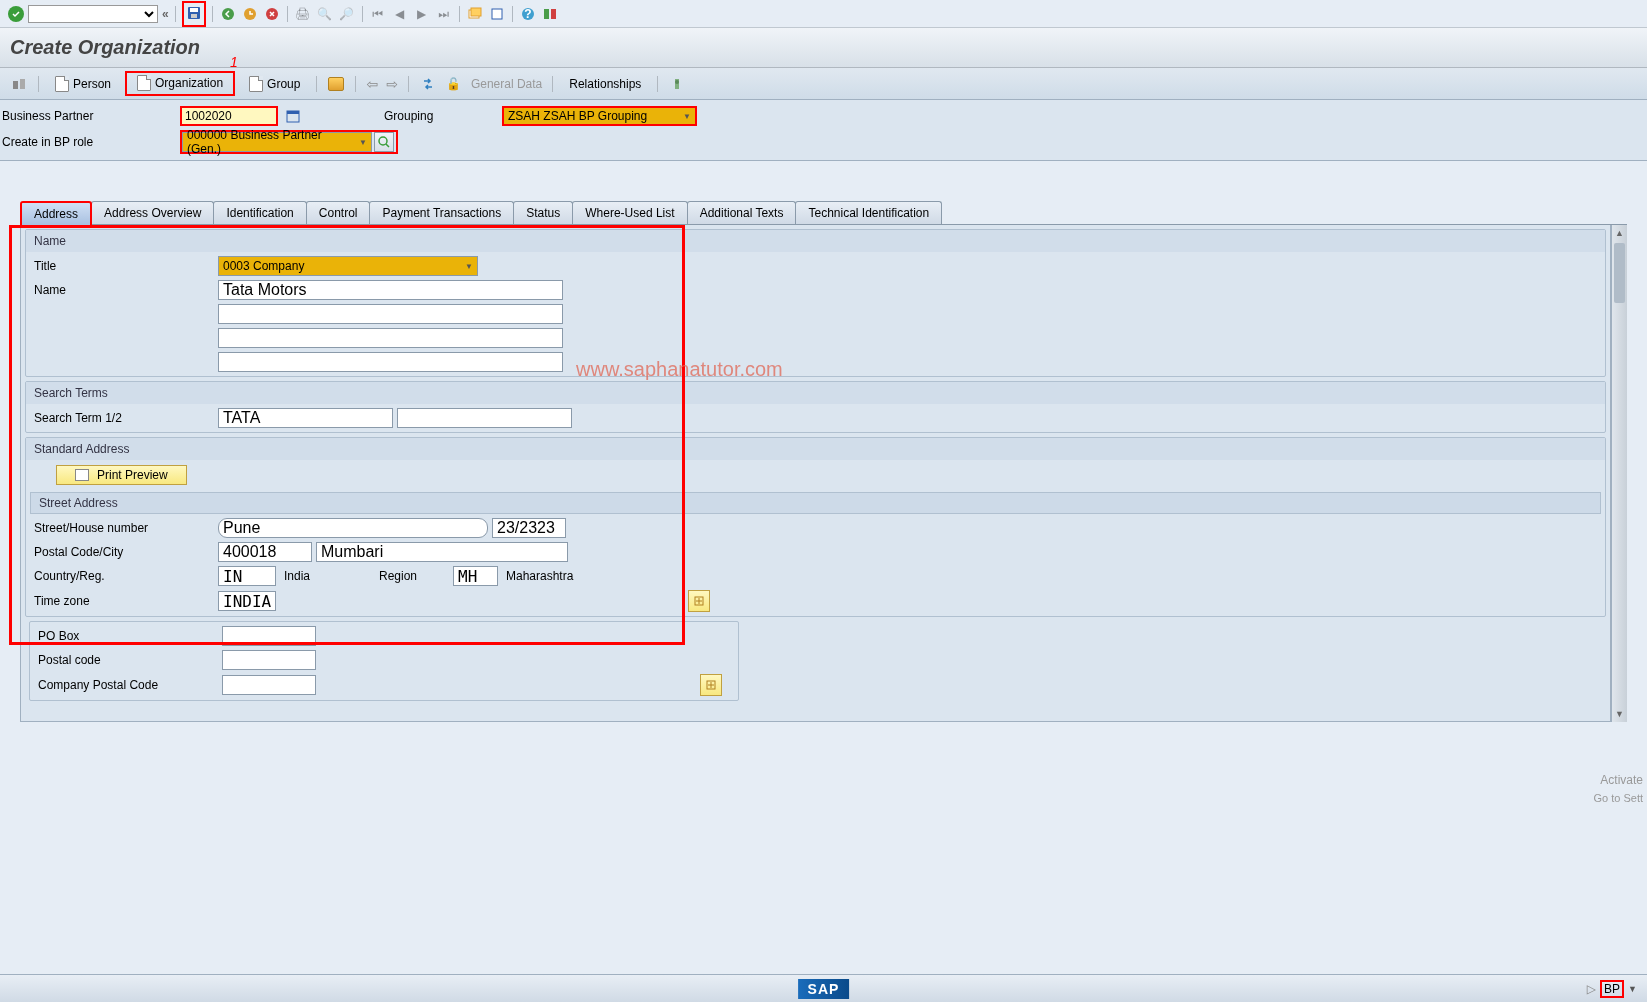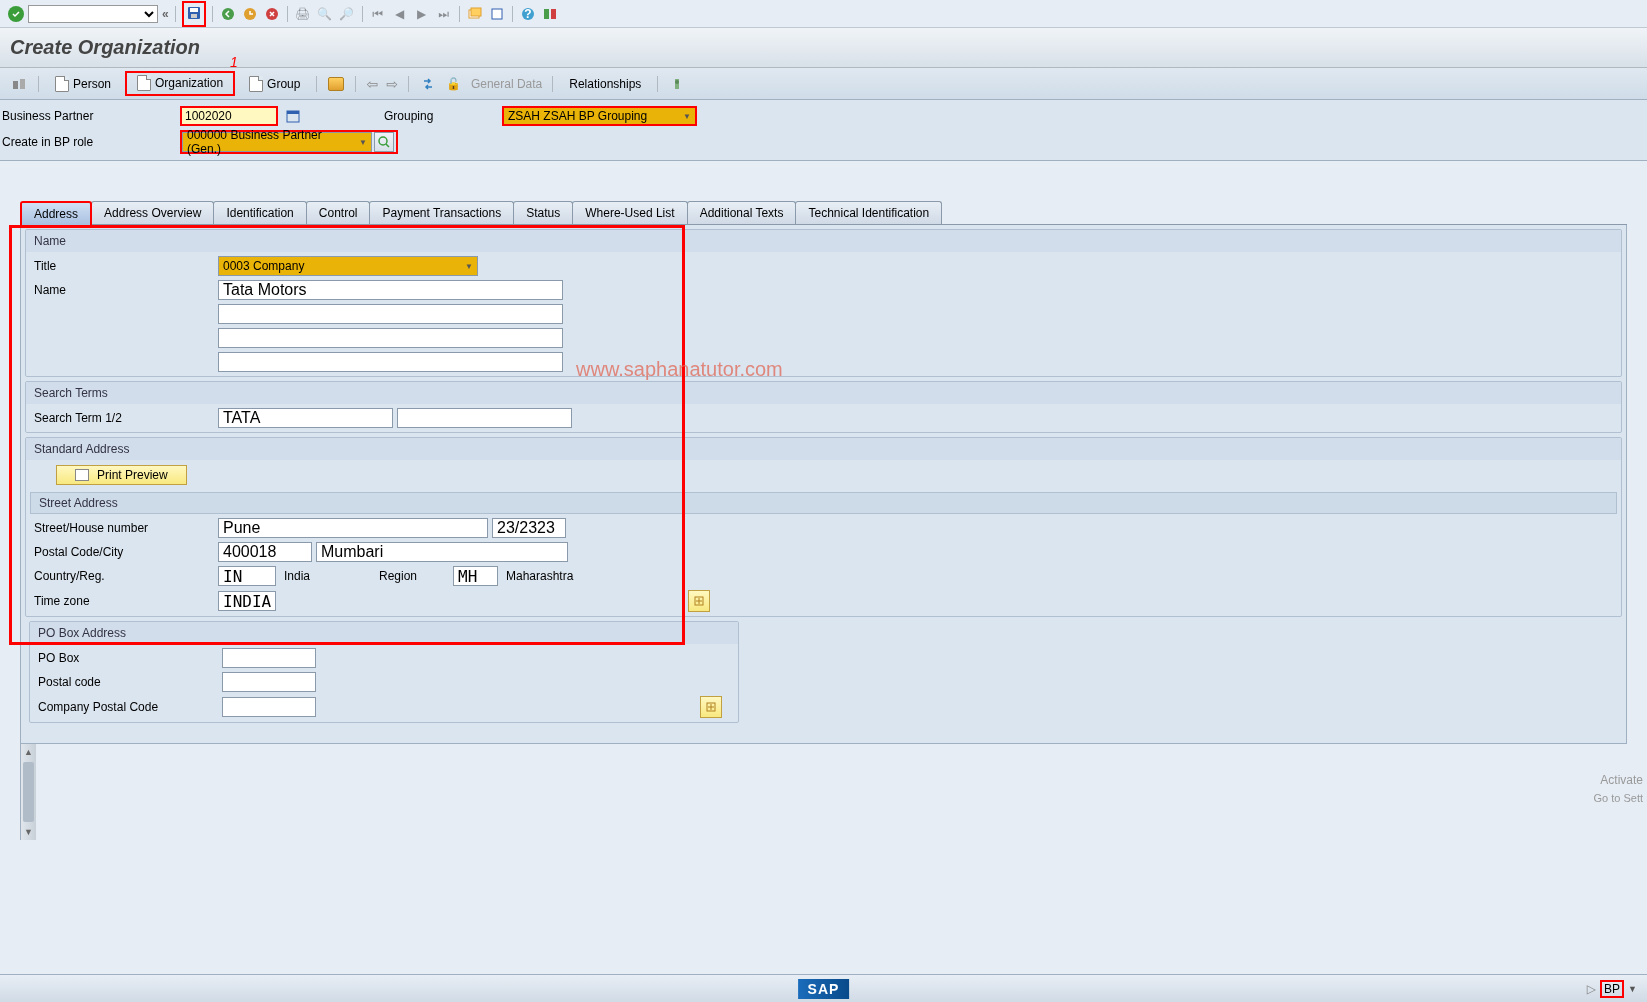--- a/index.html
+++ b/index.html
@@ -43,41 +43,41 @@
     .search-help-icon { width: 20px; height: 20px; border: 1px solid #8a9aaa; background: linear-gradient(#f0f4f8, #d8e0e8); display: inline-flex; align-items: center; justify-content: center; margin-left: 2px; }
     
     
     .tab-container { margin-top: 40px; padding: 0 20px; }
     .tab-strip { display: flex; align-items: flex-end; border-bottom: 1px solid #8a9aaa; }
     .tab { padding: 4px 12px; background: linear-gradient(#e8eef5, #d0dae6); border: 1px solid #8a9aaa; border-bottom: none; margin-right: -1px; cursor: pointer; border-radius: 3px 3px 0 0; }
     .tab.active { background: linear-gradient(#d0e0f5, #a8c0e0); position: relative; z-index: 1; border-bottom: 1px solid #a8c0e0; margin-bottom: -1px; }
     .tab.red-hl { border: 2px solid red; border-bottom: none; }
     
     
-    .content-wrap { display: flex; flex-direction: column; }
+    .content-wrap { display: flex; }
     .content { flex: 1; background: #dbe5ef; border: 1px solid #a0b0c0; border-top: none; padding: 0; position: relative; }
     .red-overlay { position: absolute; border: 3px solid red; z-index: 10; pointer-events: none; }
     .red-overlay.r1 { top: 0; left: -12px; width: 676px; height: 420px; }
     .scrollbar-v { width: 16px; background: linear-gradient(90deg, #e0e6ec, #c8d0d8); border-left: 1px solid #a0b0c0; display: flex; flex-direction: column; }
     .sb-btn { height: 16px; display: flex; align-items: center; justify-content: center; color: #666; font-size: 9px; }
     .sb-thumb { height: 60px; background: #b0bcc8; border-radius: 2px; margin: 2px; }
     
     .group-box { background: #dbe5ef; margin: 4px 4px 0 4px; border: 1px solid #b0c0d0; border-radius: 2px; }
     .group-title { padding: 4px 8px; color: #334; background: #d1ddea; }
     .group-body { padding: 2px 0; }
     .field-row { display: flex; align-items: center; padding: 2px 8px; gap: 4px; }
     .field-label { width: 180px; }
     .text-input { height: 20px; border: 1px solid #8a9aaa; background: #fff; padding: 1px 4px; font-size: 16px; }
     .title-dd { width: 260px; }
     .name-input { width: 345px; }
     .search-term-input { width: 175px; }
     .print-btn { background: linear-gradient(#fff8c0, #f8e880); border: 1px solid #c0a040; padding: 2px 18px; display: inline-flex; align-items: center; gap: 8px; margin: 3px 30px; cursor: pointer; }
     .print-icon { width: 14px; height: 12px; background: #fff; border: 1px solid #888; position: relative; }
     .sub-group-title { padding: 3px 8px; color: #334; background: #cddae8; border: 1px solid #b0c0d0; margin: 2px 4px 0 4px; }
-    .street-input { width: 270px; }
+    .street-input { width: 270px; border-radius: 9px; }
     .house-input { width: 74px; }
     .postal-input { width: 94px; }
     .city-input { width: 252px; }
     .country-input { width: 58px; font-family: monospace; }
     .country-text { width: 95px; padding-left: 4px; }
     .region-label { width: 70px; }
     .region-input { width: 45px; font-family: monospace; }
     .region-text { padding-left: 4px; }
     .tz-input { width: 58px; font-family: monospace; }
     .more-btn { width: 22px; height: 22px; background: linear-gradient(#fff8c0, #f8e880); border: 1px solid #c0a040; display: inline-flex; align-items: center; justify-content: center; cursor: pointer; margin-left: auto; margin-right: 8px; }
@@ -348,21 +348,20 @@
                   <rect x="3" y="3" width="8" height="8" fill="none" stroke="#b08020"></rect>
                   <line x1="7" y1="4" x2="7" y2="10" stroke="#b08020"></line>
                   <line x1="4" y1="7" x2="10" y2="7" stroke="#b08020"></line>
                 </svg>
           </span>
         </div>
       </div>
     </div>
 
     <div class="group-box" style="width:710px; margin-left:8px">
-      <div class="group-title">PO Box Address</div>
       <div class="group-body">
         <div class="field-row">
           <span class="field-label">PO Box</span>
           <input class="text-input" style="width: 94px;">
         </div>
         <div class="field-row">
           <span class="field-label">Postal code</span>
           <input class="text-input" style="width: 94px;">
         </div>
         <div class="field-row">

